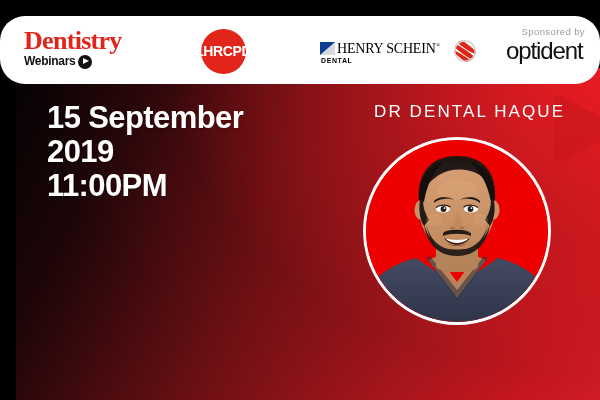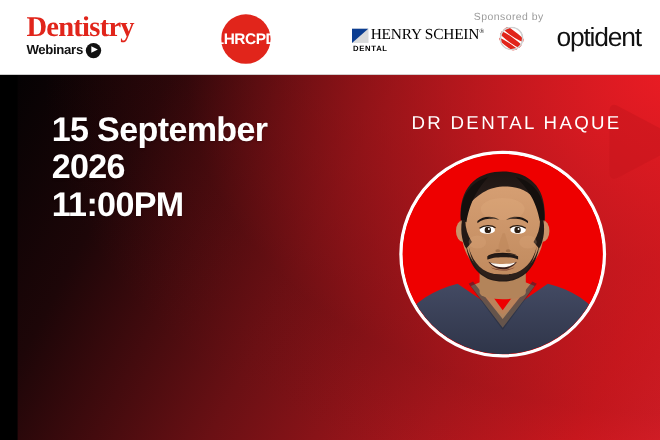--- a/index.html
+++ b/index.html
@@ -15,25 +15,26 @@
     position: relative;
     width: 600px;
     height: 400px;
     overflow: hidden;
     background: #000;
   }
 
   
   #header {
     position: absolute;
-    left: 0; top: 0;
+    left: 0; top: 16px;
     width: 600px;
     height: 68px;
     background: #ffffff;
     z-index: 20;
+    border-radius: 25px;
   }
 
   
   #brand-logo {
     position: absolute;
     left: 24px;
     top: 13px;
     width: 120px;
     height: 44px;
   }
@@ -105,21 +106,21 @@
     position: absolute;
     left: 320px;
     top: 10px;
     width: 265px;
     height: 50px;
   }
   #sponsored-by {
     font-size: 9.5px;
     color: #9b9b9b;
     letter-spacing: 0.4px;
-    text-align: center;
+    text-align: right;
     margin-left: 20px;
   }
   #sponsor-row {
     display: flex;
     align-items: center;
     margin-top: 2px;
   }
 
   
   #henry-schein {
@@ -328,21 +329,21 @@
   <div id="stage">
 
     <div id="play-watermark">
       <svg width="80" height="76" viewBox="0 0 80 76" aria-hidden="true">
         <path d="M10 12 Q10 2 19 7 L70 34 Q79 39 70 44 L19 71 Q10 76 10 66 Z" fill="#c9161d"></path>
       </svg>
     </div>
 
     <div id="date-block">
       <div>15 September</div>
-      <div>2026</div>
+      <div>2019</div>
       <div>11:00PM</div>
     </div>
 
     <div id="speaker-name">DR DENTAL HAQUE</div>
 
     <div id="portrait">
       <svg width="182" height="182" viewBox="0 0 182 182" aria-hidden="true">
         <defs>
           <clipPath id="circleClip">
               <circle cx="91" cy="91" r="91"></circle>

